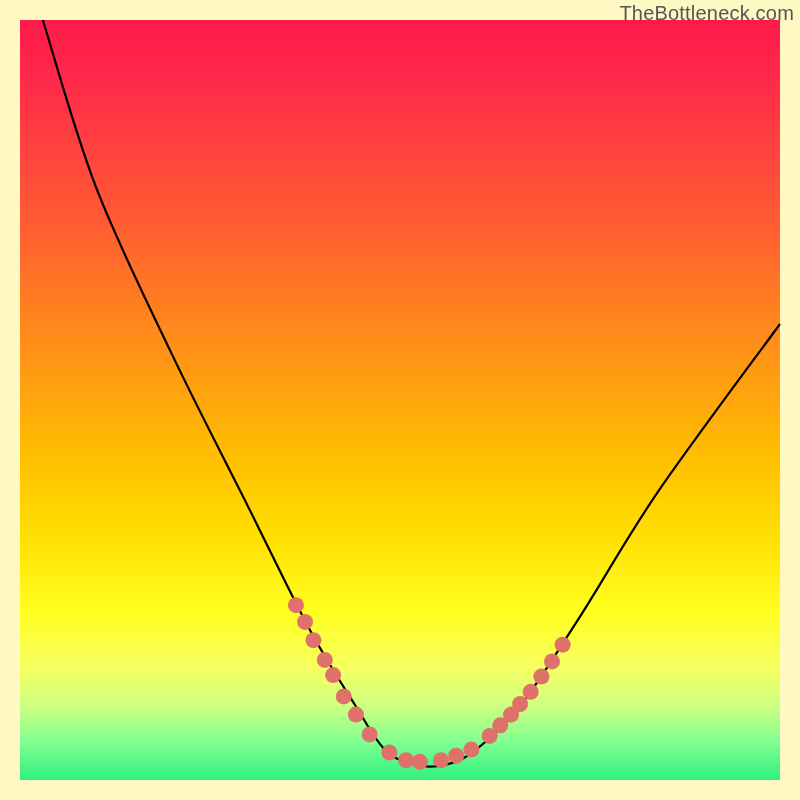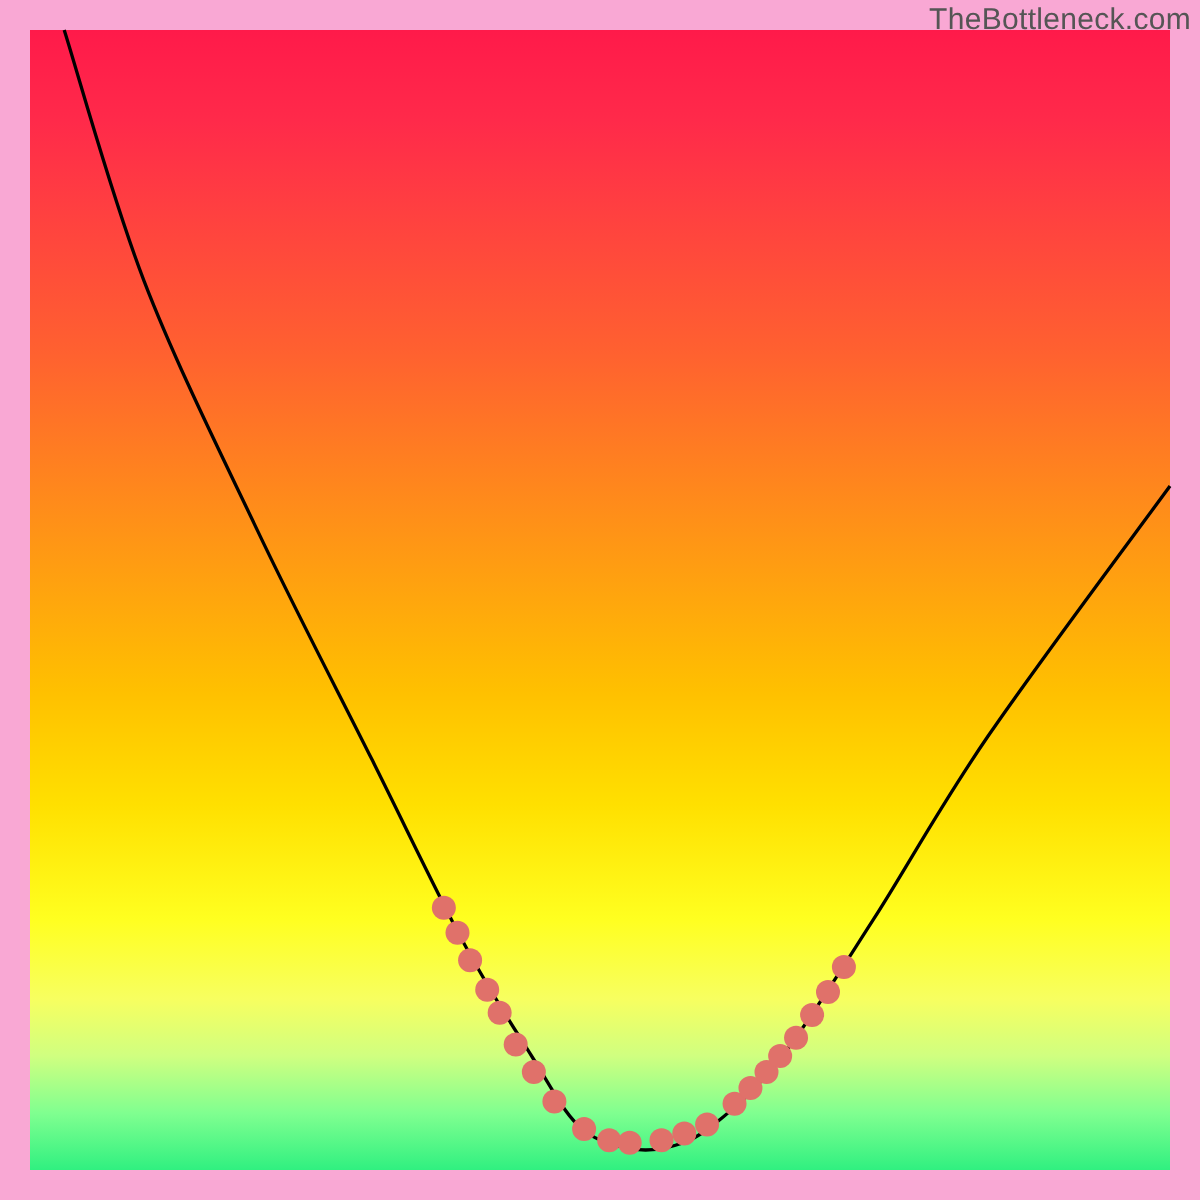--- a/index.html
+++ b/index.html
@@ -8,21 +8,21 @@
     width: 800px;
     height: 800px;
     overflow: hidden;
     background: #000;
     font-family: Arial, Helvetica, sans-serif;
   }
   .chart-container {
     position: relative;
     width: 800px;
     height: 800px;
-    background: #f9a8d4;
+    background: #fef9c3;
   }
   .plot-area {
     position: absolute;
     left: 20px;
     top: 20px;
     width: 760px;
     height: 760px;
     background: linear-gradient(to bottom,
       #ff1a4a 0%,
       #ff2a4a 8%,

